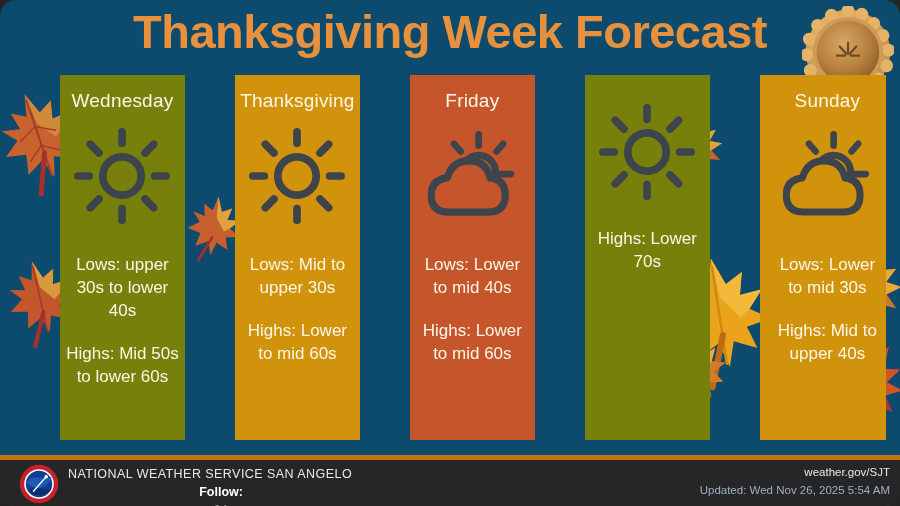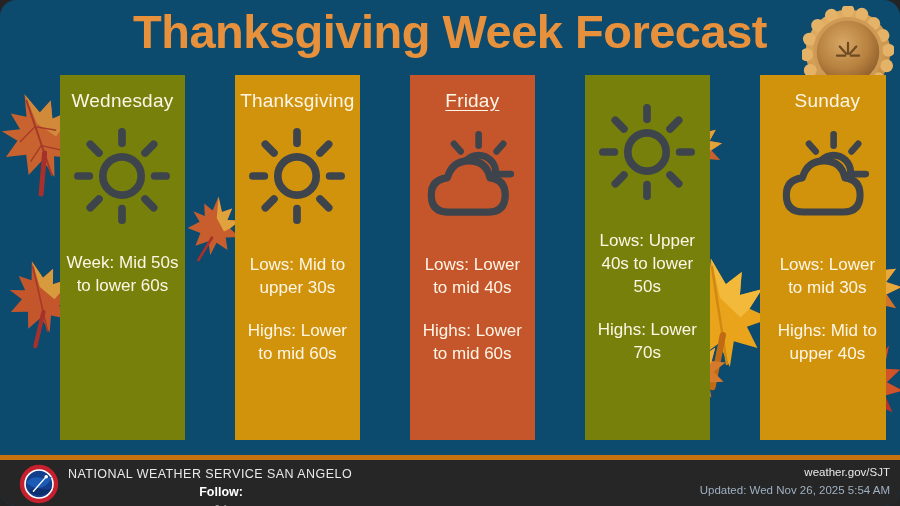--- a/index.html
+++ b/index.html
@@ -41,21 +41,21 @@
     margin-right:14px;
     position:relative;
     display:flex; flex-direction:column; align-items:center;
     padding-top:14px;
   }
   .col:first-child { margin-left:60px; }
   .day-name {
     font-size:19px; color:#FDF6E6; text-align:center;
     line-height:24px; letter-spacing:0.2px;
   }
-  .day-name.underline { text-decoration:underline; text-underline-offset:3px;text-align:center; }
+  .day-name.underline { text-underline-offset:3px;text-align:center; }
   .icon-wrap { height:110px; display:flex; align-items:center; justify-content:center; margin-top:8px; }
   .txt {
     font-size:17px; color:#FDF6E6; text-align:center;
     line-height:23px; padding:0 6px; width:100%;
   }
   .txt.lows { margin-top:22px; }
   .txt.highs { margin-top:20px; }
 
   
   .divider { position:absolute; left:0; top:455px; width:900px; height:5px; background:#C8720F; z-index:7; }
@@ -197,21 +197,22 @@
               <line x1="50" y1="84" x2="50" y2="96"></line>
             <line x1="4" y1="50" x2="16" y2="50"></line>
               <line x1="84" y1="50" x2="96" y2="50"></line>
             <line x1="17" y1="17" x2="26" y2="26"></line>
               <line x1="74" y1="74" x2="83" y2="83"></line>
             <line x1="83" y1="17" x2="74" y2="26"></line>
               <line x1="26" y1="74" x2="17" y2="83"></line>
           </g>
         </svg>
       </div>
-      <div class="txt highs">Week: Mid 50s to lower 60s</div>
+      <div class="txt lows">Lows: upper 30s to lower 40s</div>
+      <div class="txt highs">Highs: Mid 50s to lower 60s</div>
     </div>
 
     <div class="col" style="background:#D2930C;">
       <div class="day-name">Thanksgiving</div>
       <div class="icon-wrap">
         <svg width="96" height="96" viewBox="0 0 100 100">
           <circle cx="50" cy="50" r="20" fill="none" stroke="#3E444C" stroke-width="8"></circle>
           <g stroke="#3E444C" stroke-width="8" stroke-linecap="round">
             <line x1="50" y1="4" x2="50" y2="16"></line>
               <line x1="50" y1="84" x2="50" y2="96"></line>
@@ -257,21 +258,20 @@
               <line x1="50" y1="84" x2="50" y2="96"></line>
             <line x1="4" y1="50" x2="16" y2="50"></line>
               <line x1="84" y1="50" x2="96" y2="50"></line>
             <line x1="17" y1="17" x2="26" y2="26"></line>
               <line x1="74" y1="74" x2="83" y2="83"></line>
             <line x1="83" y1="17" x2="74" y2="26"></line>
               <line x1="26" y1="74" x2="17" y2="83"></line>
           </g>
         </svg>
       </div>
-      <div class="txt lows">Lows: Upper 40s to lower 50s</div>
       <div class="txt highs">Highs: Lower 70s</div>
     </div>
 
     <div class="col" style="background:#D2930C;padding-left:9px;">
       <div class="day-name">Sunday</div>
       <div class="icon-wrap">
         <svg width="104" height="96" viewBox="0 0 110 100">
           <g stroke="#3E444C" stroke-width="7" stroke-linecap="round">
             <line x1="62" y1="6" x2="62" y2="18"></line>
             <line x1="36" y1="16" x2="43" y2="24"></line>

